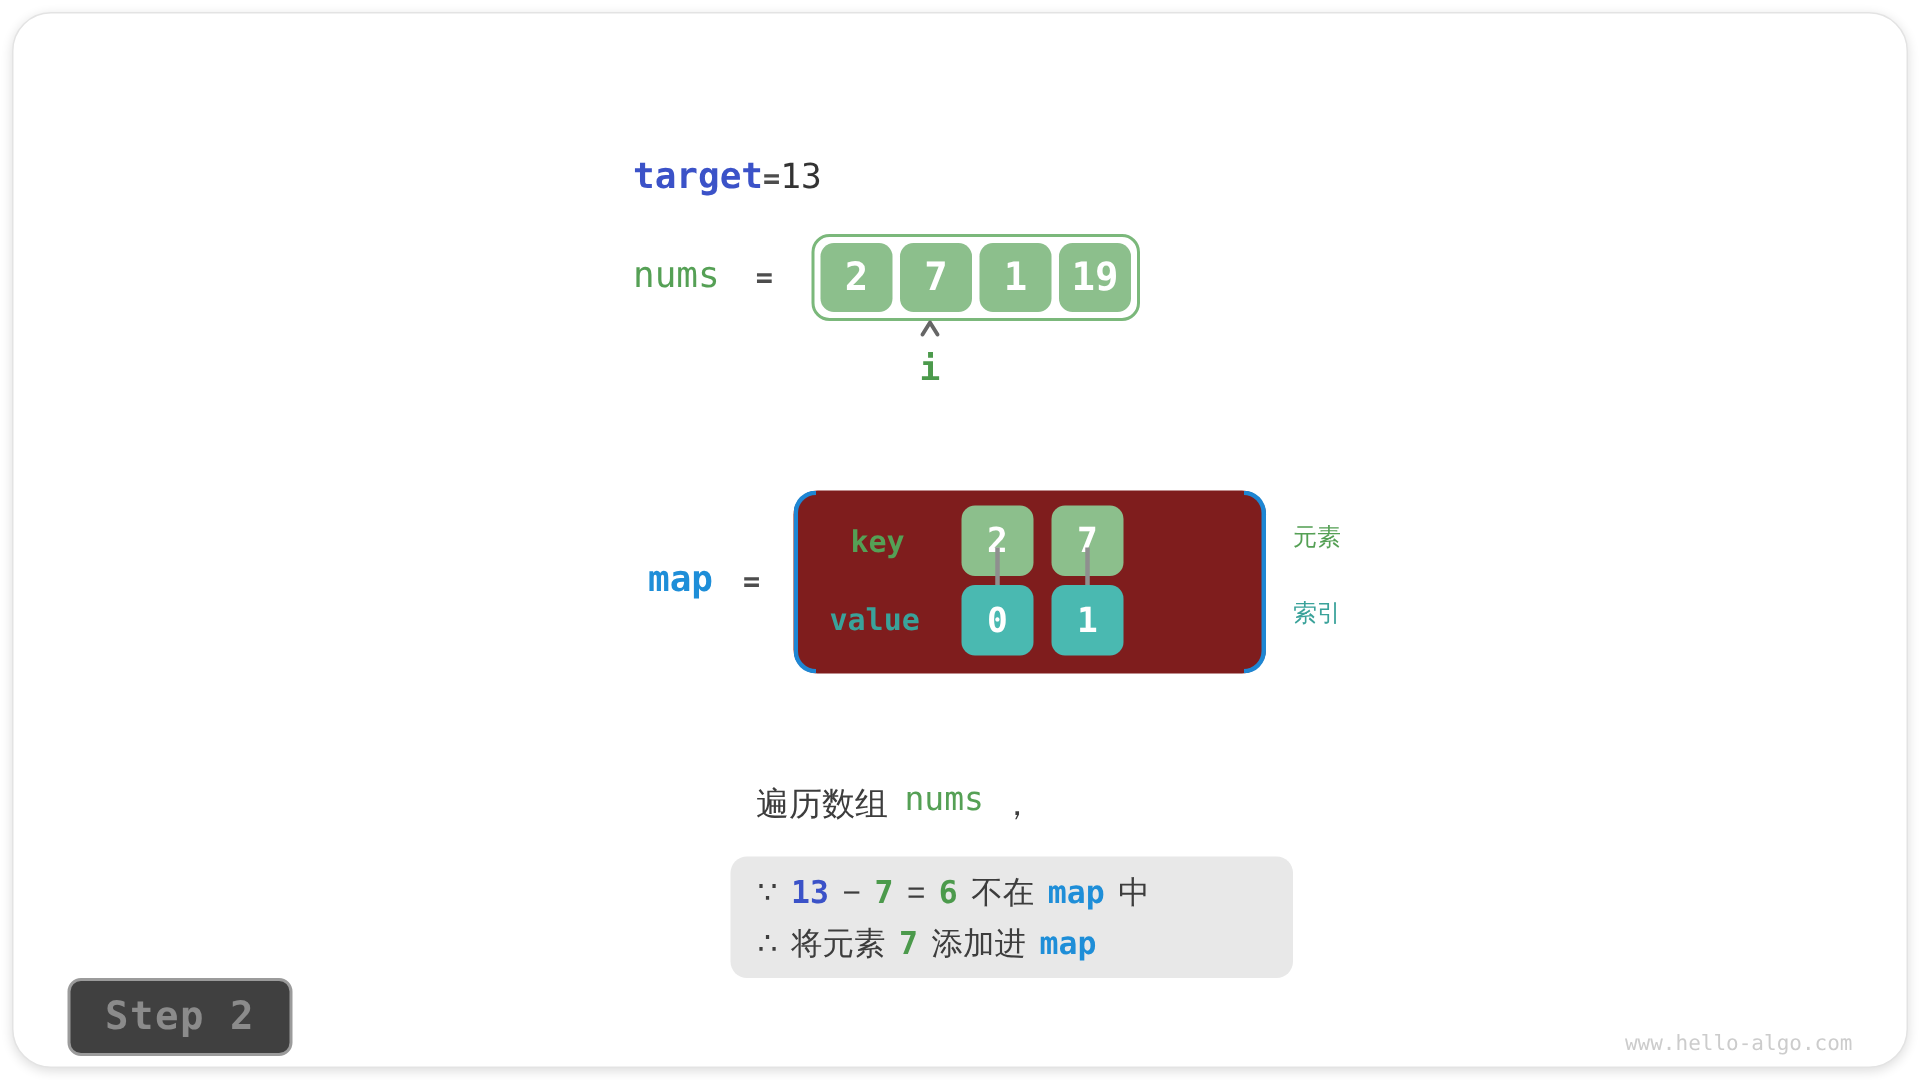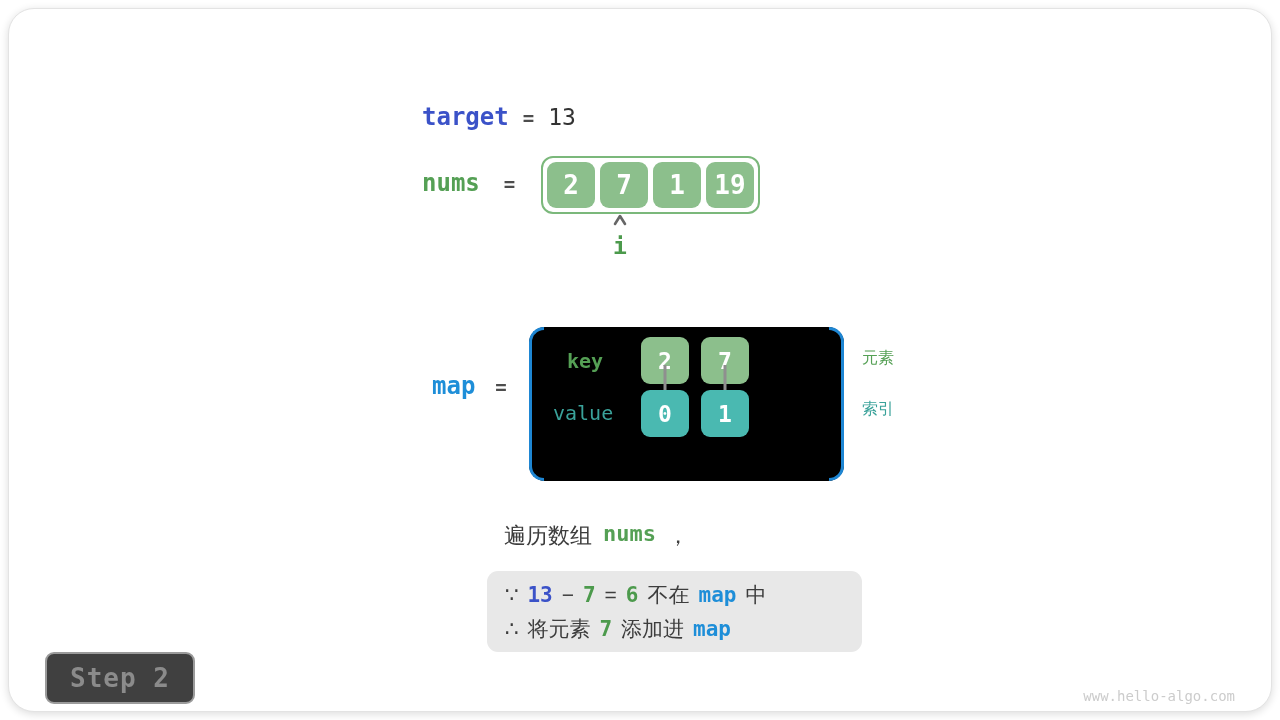--- a/index.html
+++ b/index.html
@@ -5,49 +5,49 @@
   html,body{margin:0;padding:0;background:#ffffff;}
   body{width:1280px;height:720px;position:relative;overflow:hidden;
        font-family:"Liberation Sans","DejaVu Sans",sans-serif;color:#3d3d3d;}
   .mono{font-family:"DejaVu Sans Mono","Liberation Mono",monospace;}
 
   .card{position:absolute;left:8px;top:8px;width:1262px;height:702px;
         background:#ffffff;border:1px solid #e3e3e3;border-radius:26px;
         box-shadow:0 2px 8px rgba(0,0,0,.14);}
 
   
-  .target-line{position:absolute;left:413px;top:94px;display:flex;align-items:baseline;gap:14px;text-align:right;}
+  .target-line{position:absolute;left:413px;top:94px;display:flex;align-items:baseline;text-align:right;}
   .tok-indigo{color:#3b52c8;font-weight:bold;font-size:24px;}
   .tok-eq{color:#4d4d4d;font-weight:bold;font-size:19px;}
   .tok-val{color:#333;font-size:23px;}
 
   
   .nums-label-line{position:absolute;left:413px;top:160px;display:flex;align-items:baseline;gap:24px;}
-  .tok-green{color:#55a055;font-weight:bold;font-size:24px;}
+  .tok-green{color:#55a055;font-weight:normal;font-size:24px;}
   .nums-array{position:absolute;left:532px;top:147px;display:flex;gap:5px;
               padding:4px;border:2px solid #7bb87b;border-radius:12px;background:#fff;}
   .num-cell{width:48px;height:46px;border-radius:9px;background:#8cbf8c;color:#fff;
             display:flex;align-items:center;justify-content:center;
             font-size:26px;font-weight:bold;}
 
   
   .pointer{position:absolute;left:597px;top:203px;width:28px;display:flex;flex-direction:column;align-items:center;}
   .pointer-label{color:#4c9a4c;font-weight:bold;font-size:23px;margin-top:3px;}
 
   
   .map-label-line{position:absolute;left:423px;top:363px;display:flex;align-items:baseline;gap:20px;}
   .tok-blue{color:#1e8ed8;font-weight:bold;font-size:24px;}
 
-  .map-box{position:absolute;left:520px;top:318px;width:315px;height:154px;
-           background:#000000;border-radius:16px;}
+  .map-box{position:absolute;left:520px;top:318px;width:315px;height:122px;
+           background:#7f1d1d;border-radius:16px;}
   .paren{position:absolute;top:0;width:15px;height:100%;box-sizing:border-box;border:3px solid #1e86d3;}
   .paren-left{left:0;border-right:none;border-radius:16px 0 0 16px;}
   .paren-right{right:0;border-left:none;border-radius:0 16px 16px 0;}
   .map-key-label{position:absolute;left:38px;top:22px;color:#55a055;font-weight:bold;font-size:20px;}
-  .map-value-label{position:absolute;left:24px;top:74px;color:#3aa29a;font-weight:normal;font-size:20px;}
+  .map-value-label{position:absolute;left:24px;top:74px;color:#3aa29a;font-weight:bold;font-size:20px;}
   .map-entry{position:absolute;width:48px;top:0;height:119px;}
   .map-entry.e0{left:112px;} .map-entry.e1{left:172px;}
   .kv-box{position:absolute;left:0;width:48px;height:47px;border-radius:9px;color:#fff;
           display:flex;align-items:center;justify-content:center;font-size:23px;font-weight:bold;}
   .key-box{top:10px;background:#8cbf8c;}
   .value-box{top:63px;background:#4ab9b1;}
   .kv-arrow{position:absolute;left:17px;top:37px;}
 
   .side-label{position:absolute;left:853px;font-weight:normal;font-size:16px;}
   .side-element{top:339px;color:#55a055;}

